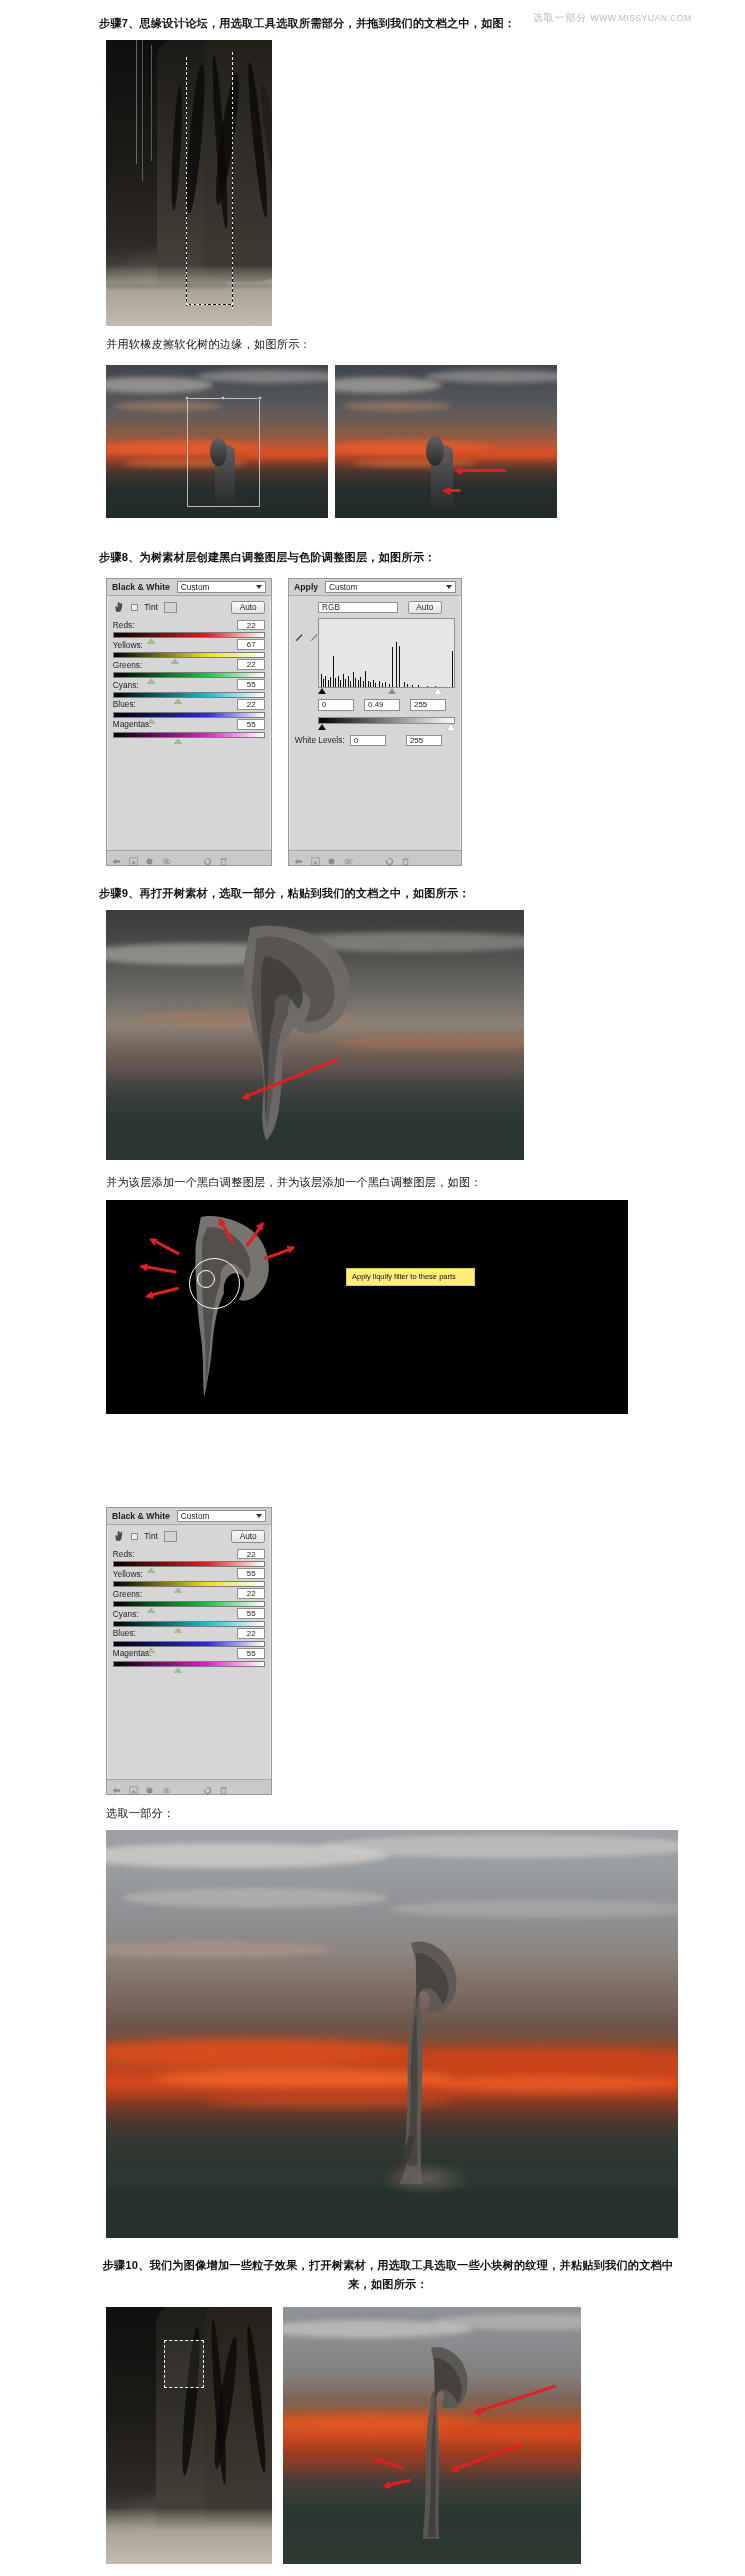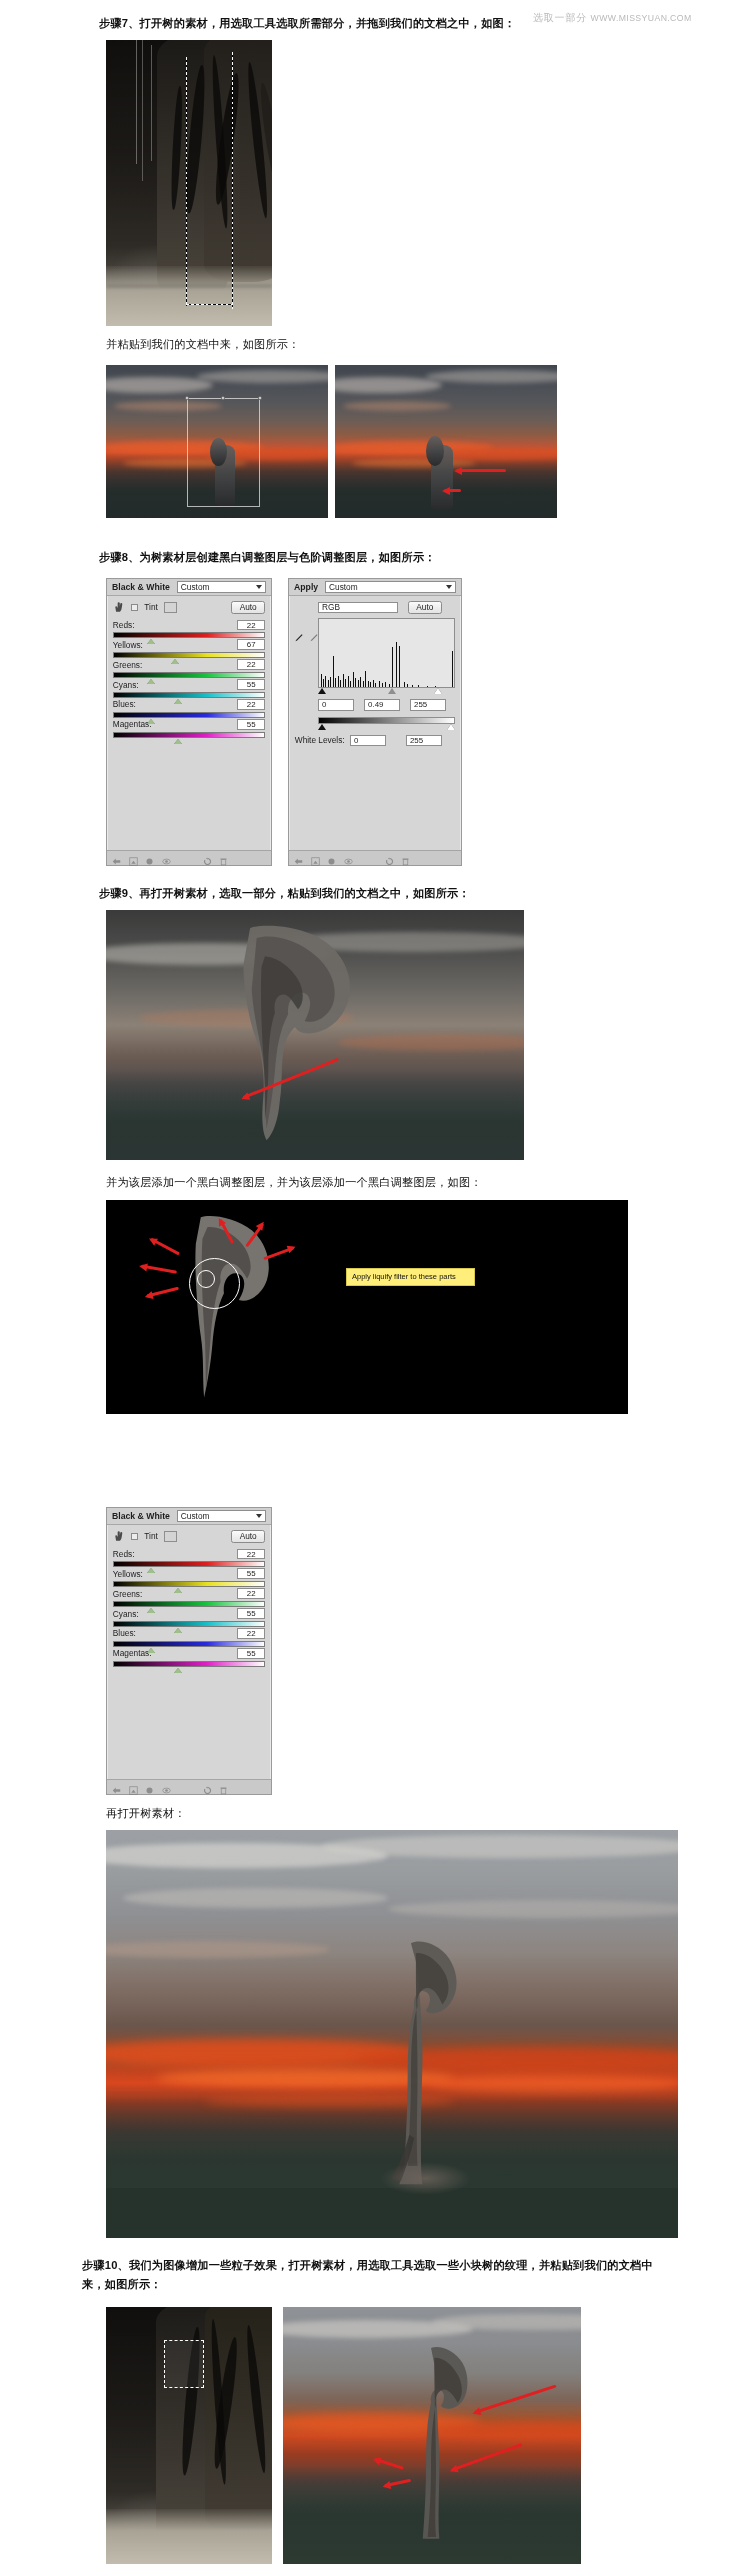--- a/index.html
+++ b/index.html
@@ -201,21 +201,21 @@
 </head>
 <body>
 
 <div class="page">
 
   <div class="watermark" style="left:533px; top:10.8px;">
     <span>选取一部分</span>
     <span class="wm-url">WWW.MISSYUAN.COM</span>
   </div>
 
-  <div class="para bold" style="left:99px; top:14px;">步骤7、打开树的素材，用选取工具选取所需部分，并拖到我们的文档之中，如图：</div>
+  <div class="para bold" style="left:99px; top:14px;">步骤7、思缘设计论坛，用选取工具选取所需部分，并拖到我们的文档之中，如图：</div>
 
   <div class="photo-tree1" style="left:106px; top:40px; width:166px; height:286px;">
 
     <div class="bark" style="left:-11.6px; top:-8.3px; width:99px; height:298px; border-radius:40% 55% 30% 20%/6% 10% 6% 4%;"></div>
     <div class="bark" style="left:51px; top:-5px; width:71px; height:265px; background:linear-gradient(to bottom,#1b1916,#4b453c); border-radius:45%/8%;"></div>
     <div class="bark" style="left:98px; top:-6.6px; width:80px; height:249px; background:linear-gradient(to bottom,#221f1b,#413b33); border-radius:40%/7%;"></div>
 
     <div class="root" style="left:90px; top:25px; width:11.6px; height:149px; transform:rotate(5deg);"></div>
     <div class="root" style="left:104px; top:15px; width:8.3px; height:174px; transform:rotate(-4deg);"></div>
     <div class="root" style="left:124px; top:33px; width:13.3px; height:133px; transform:rotate(8deg);"></div>
@@ -230,21 +230,21 @@
     <div style="position:absolute;left:0;bottom:0;width:166px;height:60px;
          background:linear-gradient(to bottom, rgba(150,146,136,.1), #a9a396 40%, #c2bcae 100%);"></div>
     <div style="position:absolute;left:0;bottom:38px;width:166px;height:4.1px;background:rgba(120,116,108,.5);filter:blur(1.7px);"></div>
 
     <div class="sel-dots" style="left:80px; top:16.6px; height:249px;"></div>
     <div class="sel-dots" style="left:126px; top:11.6px; height:257px;"></div>
     <div style="position:absolute;left:80px;top:264px;width:47px;height:0.8px;
          background:repeating-linear-gradient(to right,#fff 0 2.5px,#000 2.5px 5px);"></div>
   </div>
 
-  <div class="para" style="left:106px; top:335px;">并粘贴到我们的文档中来，如图所示：</div>
+  <div class="para" style="left:106px; top:335px;">并用软橡皮擦软化树的边缘，如图所示：</div>
 
   <div class="sky imgbox" style="left:106px; top:365px; width:222px; height:153px;">
     <div class="cloud" style="left:-16.6px; top:11.6px; width:124px; height:16.6px; background:rgba(215,205,198,.5);"></div>
     <div class="cloud" style="left:91px; top:5px; width:149px; height:13.3px; background:rgba(200,192,186,.45);"></div>
     <div class="cloud" style="left:8.3px; top:36px; width:108px; height:10px; background:rgba(230,160,120,.35);"></div>
     <div class="cloud" style="left:-8.3px; top:76px; width:166px; height:13.3px; background:rgba(232,92,42,.75);"></div>
     <div class="cloud" style="left:99px; top:83px; width:141px; height:11.6px; background:rgba(214,78,36,.7);"></div>
     <div class="cloud" style="left:16.6px; top:94px; width:124px; height:9px; background:rgba(244,120,52,.55);"></div>
     <div class="sky-fg" style="height:58px;"></div>
 
@@ -687,21 +687,21 @@
             <path d="M6 2 A4 4 0 1 1 2.6 4" fill="none" stroke="#777" stroke-width="1.6"></path>
             <path d="M6 0.5 L6 3.5 L4 2 Z" fill="#777"></path>
           </svg></span>
       <span class="foot-ico"><svg viewBox="0 0 12 12" width="9" height="9">
             <rect x="3" y="3.5" width="6" height="7" fill="none" stroke="#777"></rect>
             <rect x="2" y="2" width="8" height="1.4" fill="#777"></rect>
           </svg></span>
     </div>
   </div>
 
-  <div class="para" style="left:106px; top:1804px;">再打开树素材：</div>
+  <div class="para" style="left:106px; top:1804px;">选取一部分：</div>
 
   <div class="bigcomp" style="left:106px; top:1830px; width:572px; height:408px;">
     <div style="position:absolute;inset:0;background:linear-gradient(to bottom,
         #9ca0a4 0%, #9a9da0 10%, #8f9195 20%, #8d8580 30%,
         #7d6a60 40%, #6b564c 48%,
         #8d4a2c 54%, #c0441f 59%, #d9471e 62%, #8e3a22 67%,
         #4e3a34 74%, #3e4a44 84%, #3a4a42 92%, #44564c 100%);"></div>
 
     <div class="cloud" style="left:-33px;top:13.3px;width:315px;height:25px;background:rgba(230,228,222,.55);"></div>
     <div class="cloud" style="left:215px;top:5px;width:381px;height:23px;background:rgba(215,213,208,.5);"></div>
@@ -731,21 +731,21 @@
                C48 102 46 132 46 166
                C46 204 44 246 42 278 L54 278
                C52 246 54 206 54 168 C54 132 52 72 52 42 Z" fill="#46433f" opacity=".92"></path>
       <path d="M44 240 C38 262 30 280 22 294 L34 296 C40 280 46 262 50 244 Z" fill="#3a3734" opacity=".9"></path>
     </svg>
 
     <div style="position:absolute;left:274px;top:332px;width:91px;height:33px;
          background:radial-gradient(ellipse at center, rgba(110,100,92,.8), rgba(40,48,42,0) 70%);"></div>
   </div>
 
-  <div class="para bold wrap" style="left:82px; top:2256px; width:580px; line-height:19px;">步骤10、我们为图像增加一些粒子效果，打开树素材，用选取工具选取一些小块树的纹理，并粘贴到我们的文档中来，如图所示：</div>
+  <div class="para bold wrap" style="left:98px; top:2256px; width:580px; line-height:19px;text-align:center;">步骤10、我们为图像增加一些粒子效果，打开树素材，用选取工具选取一些小块树的纹理，并粘贴到我们的文档中来，如图所示：</div>
 
   <div class="photo-tree1" style="left:106px; top:2307px; width:166px; height:257px;">
     <div class="bark" style="left:-8.3px; top:-8.3px; width:91px; height:265px; border-radius:40% 55% 30% 20%/6% 10% 6% 4%;"></div>
     <div class="bark" style="left:50px; top:-5px; width:75px; height:249px; background:linear-gradient(to bottom,#1d1b18,#4d473e); border-radius:45%/8%;"></div>
     <div class="bark" style="left:99px; top:-6.6px; width:80px; height:232px; background:linear-gradient(to bottom,#242119,#433d35); border-radius:40%/7%;"></div>
     <div class="root" style="left:86px; top:20px; width:10.8px; height:149px; transform:rotate(5deg);"></div>
     <div class="root" style="left:103px; top:11.6px; width:8.3px; height:166px; transform:rotate(-4deg);"></div>
     <div class="root" style="left:123px; top:30px; width:12.4px; height:133px; transform:rotate(8deg);"></div>
     <div class="root" style="left:138px; top:18px; width:9px; height:149px; transform:rotate(-6deg);"></div>
     <div style="position:absolute;left:0;bottom:0;width:166px;height:55px;

